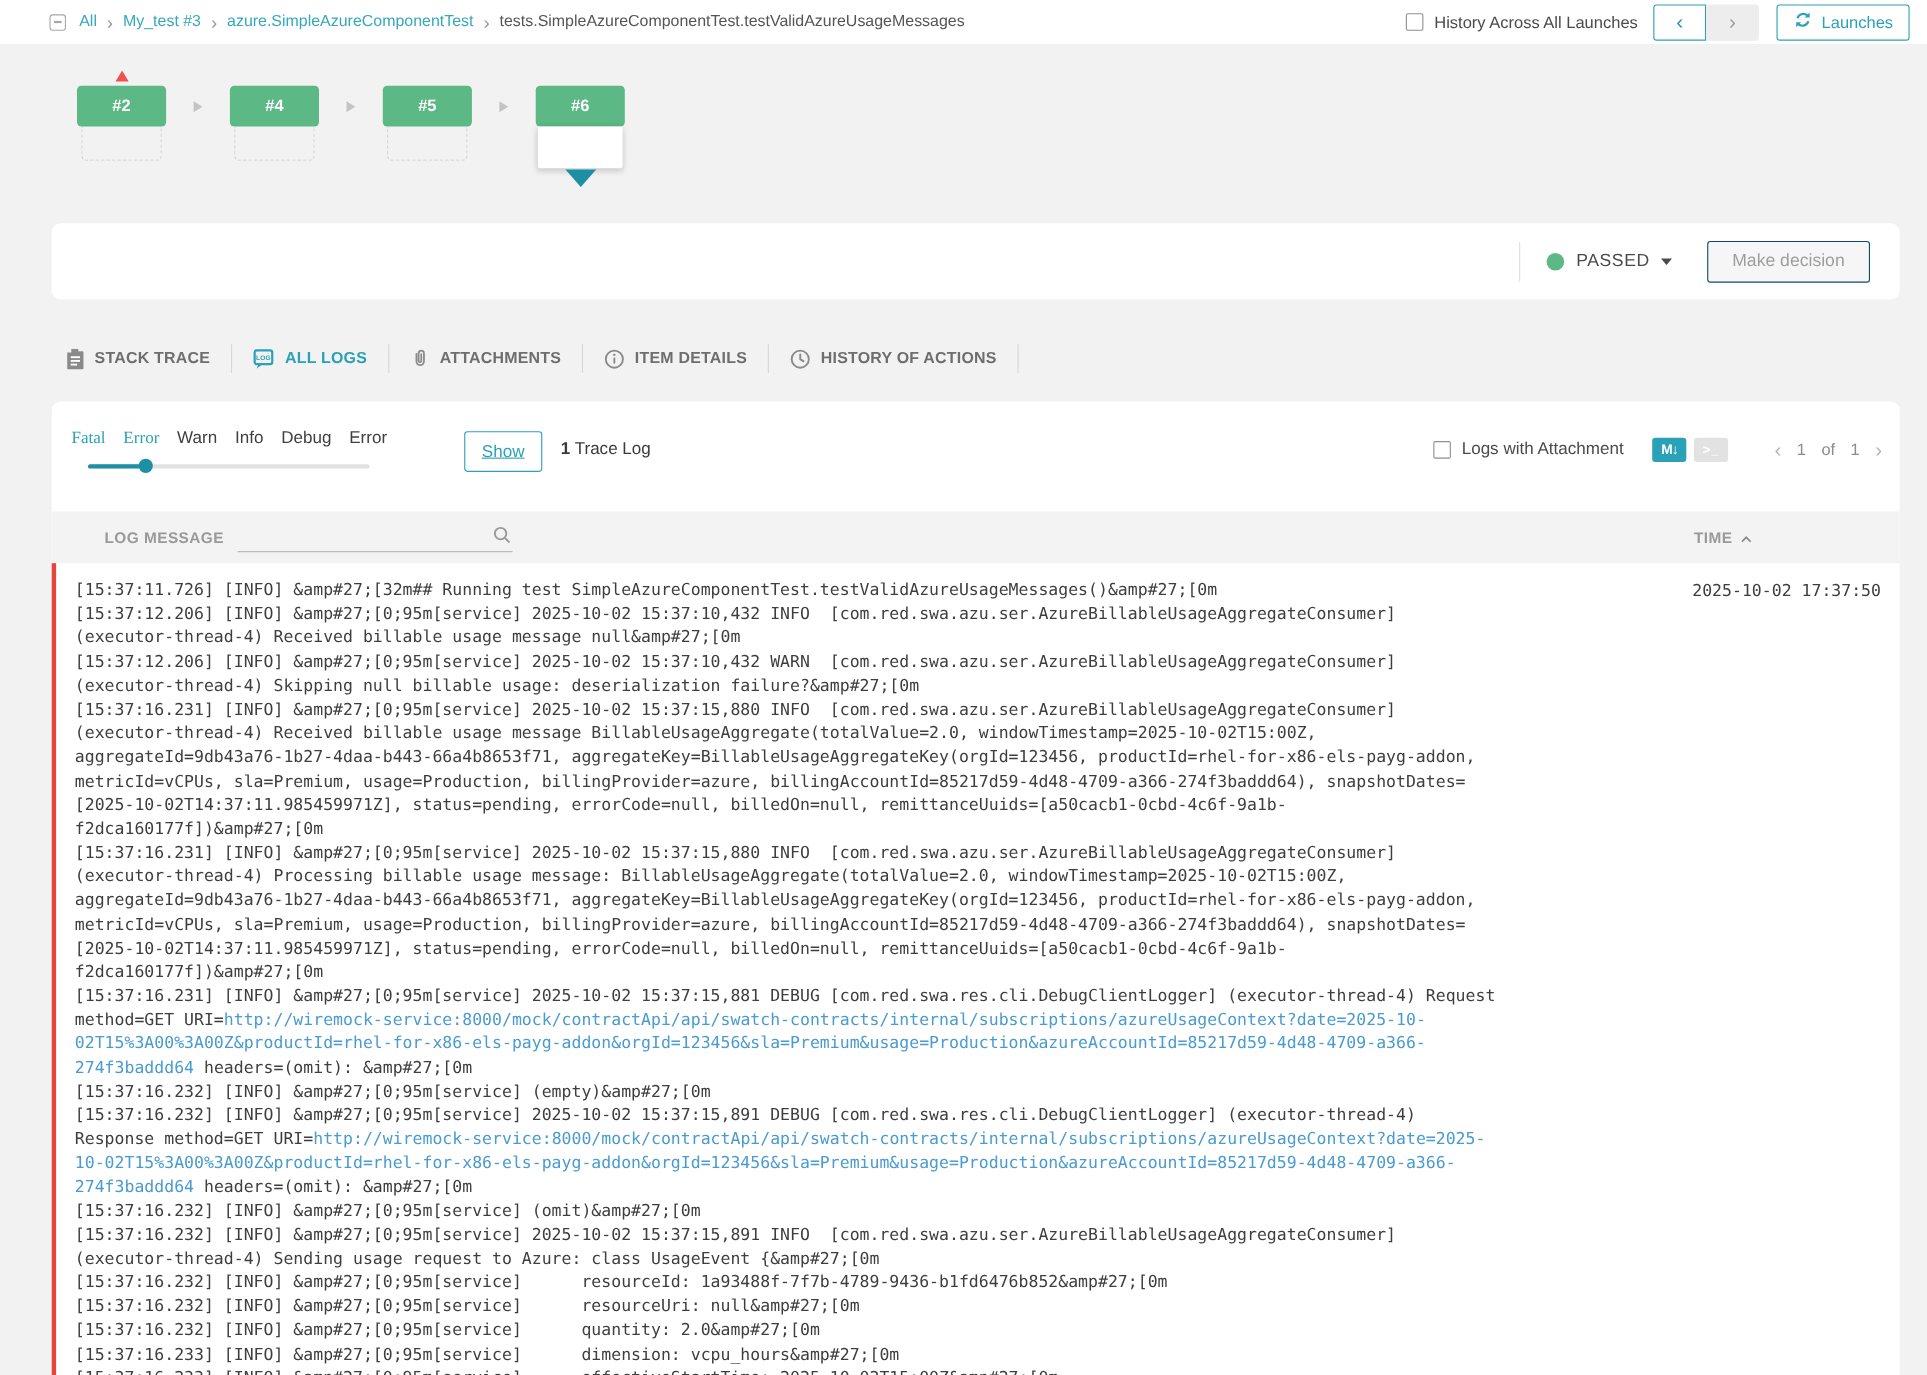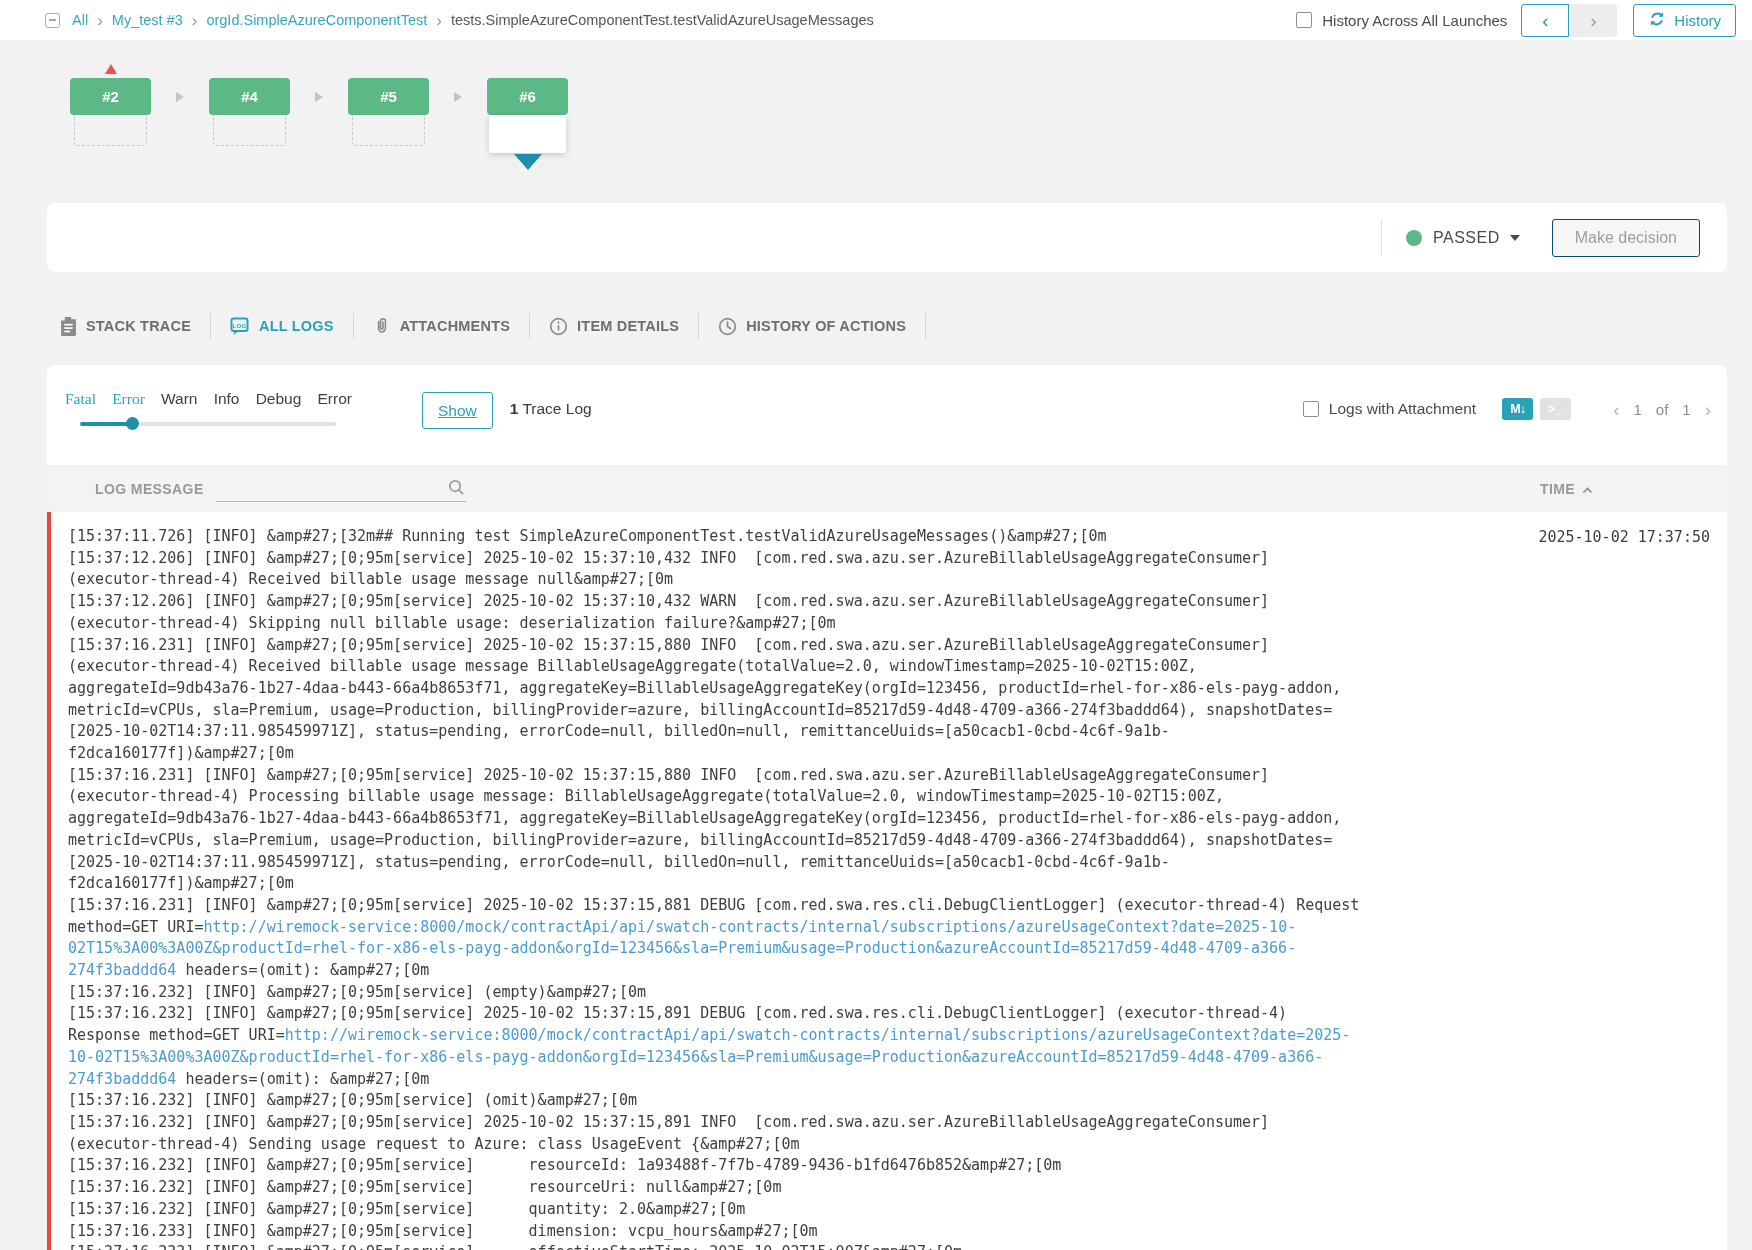--- a/index.html
+++ b/index.html
@@ -166,21 +166,21 @@
 
 <div class="topbar">
   <span class="collapse-box">
     <span class="minus"></span>
   </span>
   <div class="crumbs" id="breadcrumb">
       <span class="crumb">All</span>
       <span class="crumb-sep">›</span>
       <span class="crumb">My_test #3</span>
       <span class="crumb-sep">›</span>
-      <span class="crumb">orgId.SimpleAzureComponentTest</span>
+      <span class="crumb">azure.SimpleAzureComponentTest</span>
       <span class="crumb-sep">›</span>
       <span class="crumb current">tests.SimpleAzureComponentTest.testValidAzureUsageMessages</span>
     </div>
   <div class="top-right">
     <span class="cb"></span>
     <span class="cb-label">History Across All Launches</span>
     <div class="nav-group">
       <button class="nav-btn prev">
           <span>‹</span>
         </button>
@@ -190,21 +190,21 @@
     </div>
     <button class="refresh-btn">
       <span class="ticon">
         <svg width="18" height="18" viewBox="0 0 20 20">
             <path d="M4.5 8.5 A6.2 6.2 0 0 1 15.2 6.2" fill="none" stroke="#2aa1b6" stroke-width="2.2"></path>
             <path d="M16.8 2.6 v5 h-5 z" fill="#2aa1b6"></path>
             <path d="M15.5 11.5 A6.2 6.2 0 0 1 4.8 13.8" fill="none" stroke="#2aa1b6" stroke-width="2.2"></path>
             <path d="M3.2 17.4 v-5 h5 z" fill="#2aa1b6"></path>
           </svg>
       </span>
-      <span>History</span>
+      <span>Launches</span>
     </button>
   </div>
 </div>
 
 <div class="hist" id="hist-track">
     <div class="hist-cell">
       <span class="hist-flag"></span>
       <div class="hist-badge">#2</div>
       <div class="hist-slot"></div>
     </div>

